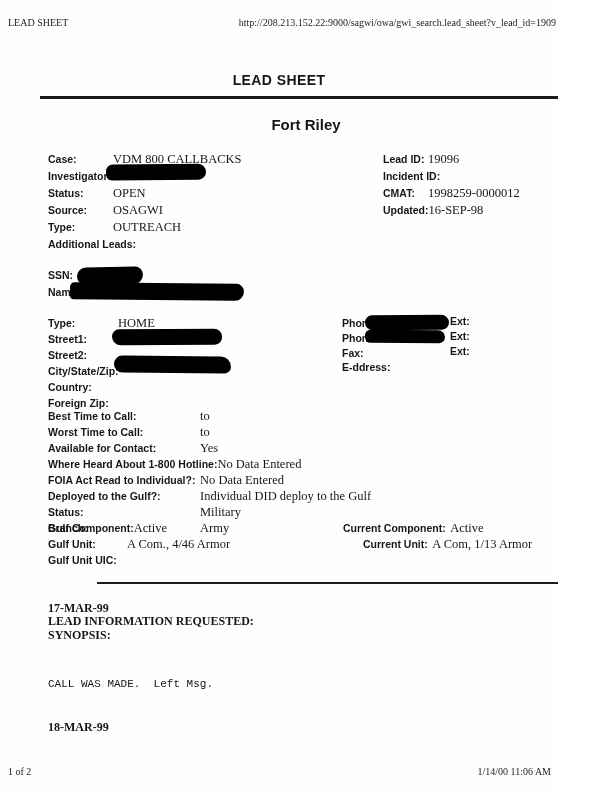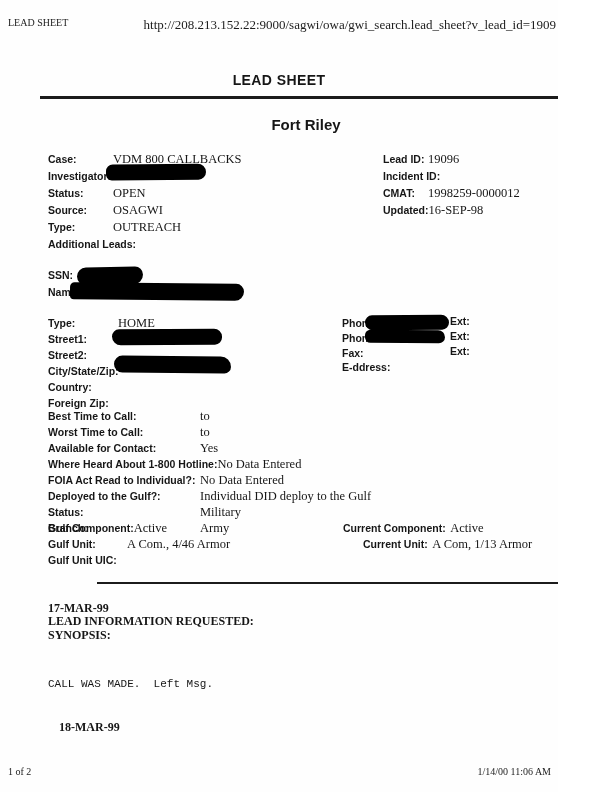--- a/index.html
+++ b/index.html
@@ -3,21 +3,21 @@
 <meta charset="utf-8">
 <style>
   html,body{margin:0;padding:0;background:#ffffff;}
   .page{
     position:relative;width:558px;height:792px;background:#fefefe;
     color:#161616;font-family:"Liberation Sans",sans-serif;overflow:hidden;
   }
   
   .print-hf{position:absolute;font:10px "Liberation Serif",serif;color:#1c1c1c;white-space:nowrap;}
   .ph-left{left:8px;top:17px;}
-  .ph-url{right:2px;top:17px;font-size:13px;}
+  .ph-url{right:2px;top:17px;font-size:10px;}
   .pf-left{left:8px;top:766px;}
   .pf-right{right:7px;top:766px;}
   
   .doc-title{position:absolute;top:72px;left:0;width:100%;text-align:center;
     font:bold 14px "Liberation Sans",sans-serif;letter-spacing:.4px;}
   .doc-subtitle{position:absolute;top:116px;left:0;width:100%;text-align:center;
     font:bold 15px "Liberation Sans",sans-serif;padding-left:27px;}
   .rule{position:absolute;background:#1b1b1b;height:2px;}
   .rule-top{top:96px;left:40px;width:565px;height:3px;}
   .rule-mid{top:582px;left:97px;width:513px;}
@@ -43,21 +43,21 @@
   .sec-service .lbl{min-width:79px;}
   .svc-right-1{position:absolute;left:295px;top:0;}
   .svc-right-2{position:absolute;left:315px;top:0;}
   .svc-right-1 .lbl,.svc-right-2 .lbl{min-width:0;}
   
   .entry-line{position:absolute;left:48px;font:bold 12px "Liberation Serif",serif;white-space:nowrap;}
   .e-date1{top:601px;}
   .e-heading{top:614px;}
   .e-syn-label{top:628px;}
   .e-syn-text{top:678px;font:11px "Liberation Mono",monospace;font-weight:normal;white-space:pre;}
-  .e-date2{top:720px;margin-left:11px;}
+  .e-date2{top:720px;}
   
   .redact{position:absolute;background:#000;}
   .r-investigator{left:106px;top:164px;width:100px;height:16px;border-radius:8px 10px 9px 7px;transform:rotate(-.5deg);}
   .r-ssn{left:77px;top:267px;width:66px;height:18px;border-radius:9px 8px 10px 9px;transform:rotate(-1deg);}
   .r-name{left:70px;top:283px;width:174px;height:17px;border-radius:7px 12px 14px 6px;transform:rotate(.6deg);}
   .r-street1{left:112px;top:329px;width:110px;height:16px;border-radius:8px 9px 8px 10px;transform:rotate(-.4deg);}
   .r-citystatezip{left:114px;top:356px;width:117px;height:17px;border-radius:9px 11px 7px 9px;transform:rotate(.5deg);}
   .r-phone1{left:365px;top:315px;width:84px;height:15px;border-radius:7px 8px 7px 8px;transform:rotate(-.6deg);}
   .r-phone2{left:365px;top:330px;width:80px;height:13px;border-radius:7px 9px 8px 7px;transform:rotate(.4deg);}
 </style>

